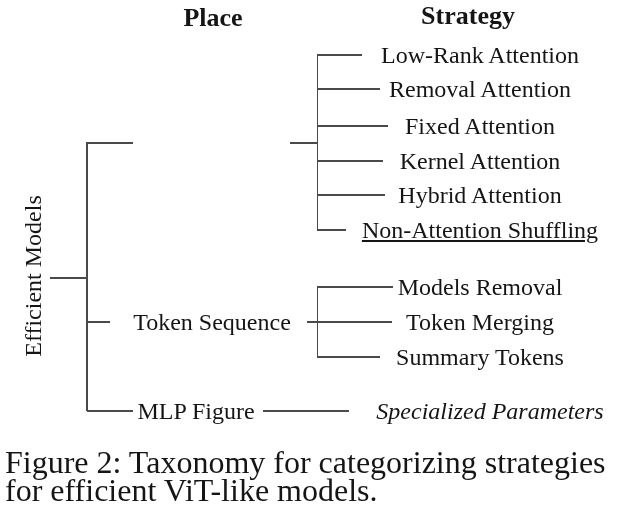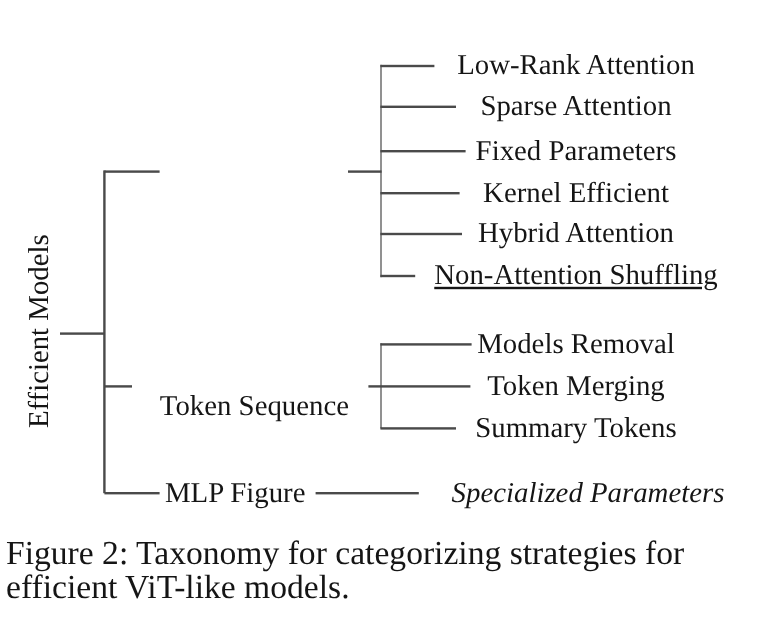--- a/index.html
+++ b/index.html
@@ -36,39 +36,41 @@
     position: absolute;
     background: #4a4a4a;
   }
   .h { height: 1.5px; }
   .v { width: 1.5px; }
   .caption {
     position: absolute;
     left: 5px;
     top: 448px;
     width: 626px;
-    font-size: 28px;
+    font-size: 32px;
     line-height: 28px;
   }
 </style>
 </head>
 <body>
 
 <div class="fig">
 
+  <div class="lbl hdr" style="left:213px; top:18px;">Place</div>
+  <div class="lbl hdr" style="left:468px; top:16px;">Strategy</div>
 
   <div class="lbl rot" style="left:33px; top:276px;">Efficient Models</div>
 
-  <div class="lbl" style="left:212px; top:322px;margin-top:17px;">Token Sequence</div>
+  <div class="lbl" style="left:212px; top:322px;">Token Sequence</div>
   <div class="lbl" style="left:196px; top:411px;">MLP Figure</div>
 
   <div class="lbl" style="left:480px; top:55px;">Low-Rank Attention</div>
-  <div class="lbl" style="left:480px; top:89px;">Sparse Attention</div>
-  <div class="lbl" style="left:480px; top:126px;">Fixed Parameters</div>
-  <div class="lbl" style="left:480px; top:161px;">Kernel Efficient</div>
+  <div class="lbl" style="left:480px; top:89px;">Removal Attention</div>
+  <div class="lbl" style="left:480px; top:126px;">Fixed Attention</div>
+  <div class="lbl" style="left:480px; top:161px;">Kernel Attention</div>
   <div class="lbl" style="left:480px; top:195px;">Hybrid Attention</div>
   <div class="lbl" style="left:480px; top:230px;text-decoration:underline;">Non-Attention Shuffling</div>
 
   <div class="lbl" style="left:480px; top:287px;">Models Removal</div>
   <div class="lbl" style="left:480px; top:322px;text-align:center;">Token Merging</div>
   <div class="lbl" style="left:480px; top:357px;">Summary Tokens</div>
 
   <div class="lbl" style="left:490px; top:411px;font-style:italic;">Specialized Parameters</div>
 
   <div class="ln h" style="left:50px;  top:277.2px; width:37px;"></div>

